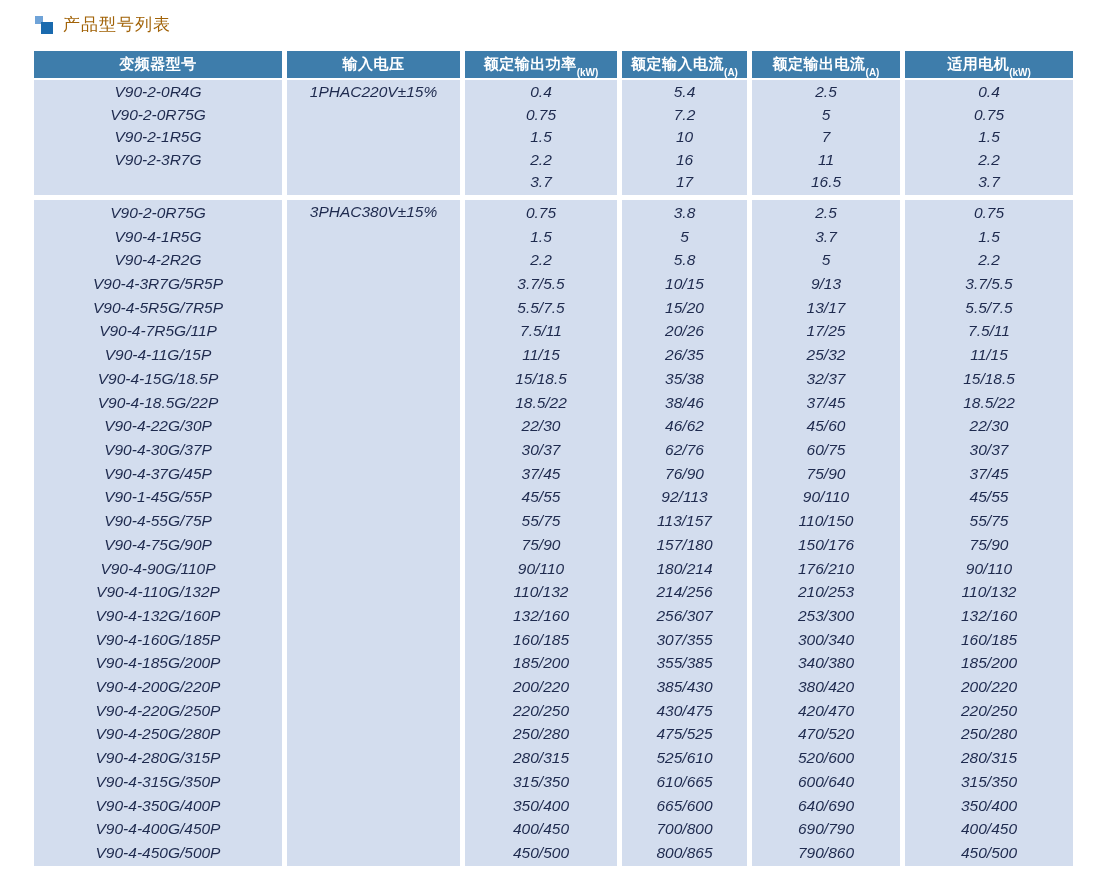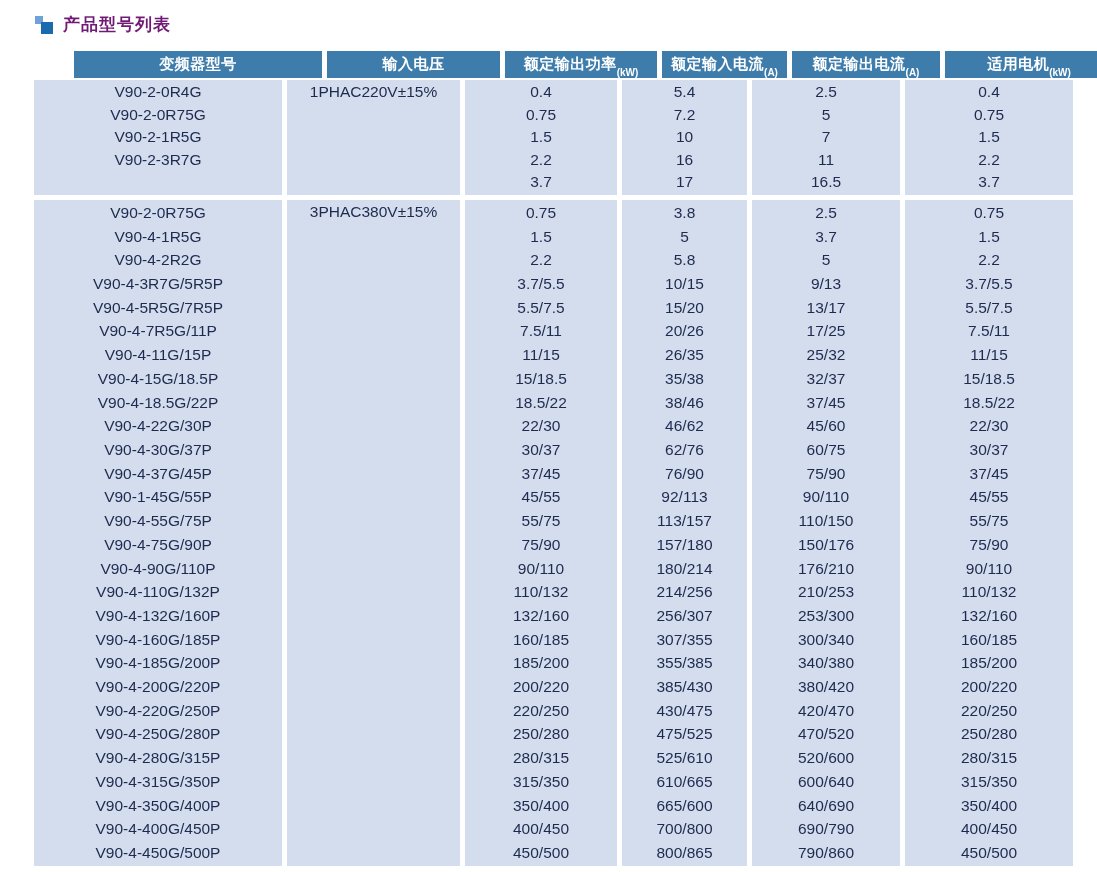--- a/index.html
+++ b/index.html
@@ -8,39 +8,39 @@
     font-family:"Liberation Sans","DejaVu Sans",sans-serif;
     -webkit-font-smoothing:antialiased;
   }
   .title-row{
     display:flex;align-items:center;gap:9px;
     padding:9px 0 0 35px;height:30px;
   }
   .title-icon{position:relative;width:19px;height:19px;display:inline-block;flex:0 0 auto;}
   .title-icon .sq1{position:absolute;left:0;top:1px;width:8px;height:8px;background:#6fa3d8;}
   .title-icon .sq2{position:absolute;left:6px;top:7px;width:12px;height:12px;background:#1a6aae;}
-  .title{font-size:17px;font-weight:bold;color:#701a75;letter-spacing:1px;}
+  .title{font-size:17px;font-weight:normal;color:#a16207;letter-spacing:1px;}
 
   .table{margin:12px 0 0 34px;width:1064px;}
-  .thead{display:flex;gap:5px;margin-left:40px;}
+  .thead{display:flex;gap:5px;}
   .hcell{
     background:#3e7dab;color:#ffffff;height:27px;
     display:flex;align-items:center;justify-content:center;
     font-size:15px;font-weight:bold;letter-spacing:0.5px;
   }
   .hcell .unit{font-size:10px;font-weight:bold;align-self:flex-end;letter-spacing:0;}
   .c0{width:248px;flex:0 0 auto;}
   .c1{width:173px;flex:0 0 auto;}
   .c2{width:152px;flex:0 0 auto;}
   .c3{width:125px;flex:0 0 auto;}
   .c4{width:148px;flex:0 0 auto;}
   .c5{width:168px;flex:0 0 auto;}
 
   .tbody{margin-top:2px;}
-  .section{display:flex;gap:5px;margin-bottom:5px;}
+  .section{display:flex;gap:5px;margin-bottom:5px;font-style:italic;}
   .cell{
     background:#d3ddee;color:#1e2a4e;
     font-size:15.5px;text-align:center;
     padding:1px 0;
   }
   .cell .line{line-height:23.7px;white-space:nowrap;}
   .section.first .cell .line{line-height:22.6px;}
   .voltage-cell{display:flex;justify-content:center;}
   .voltage-cell div{line-height:21px;}
 

